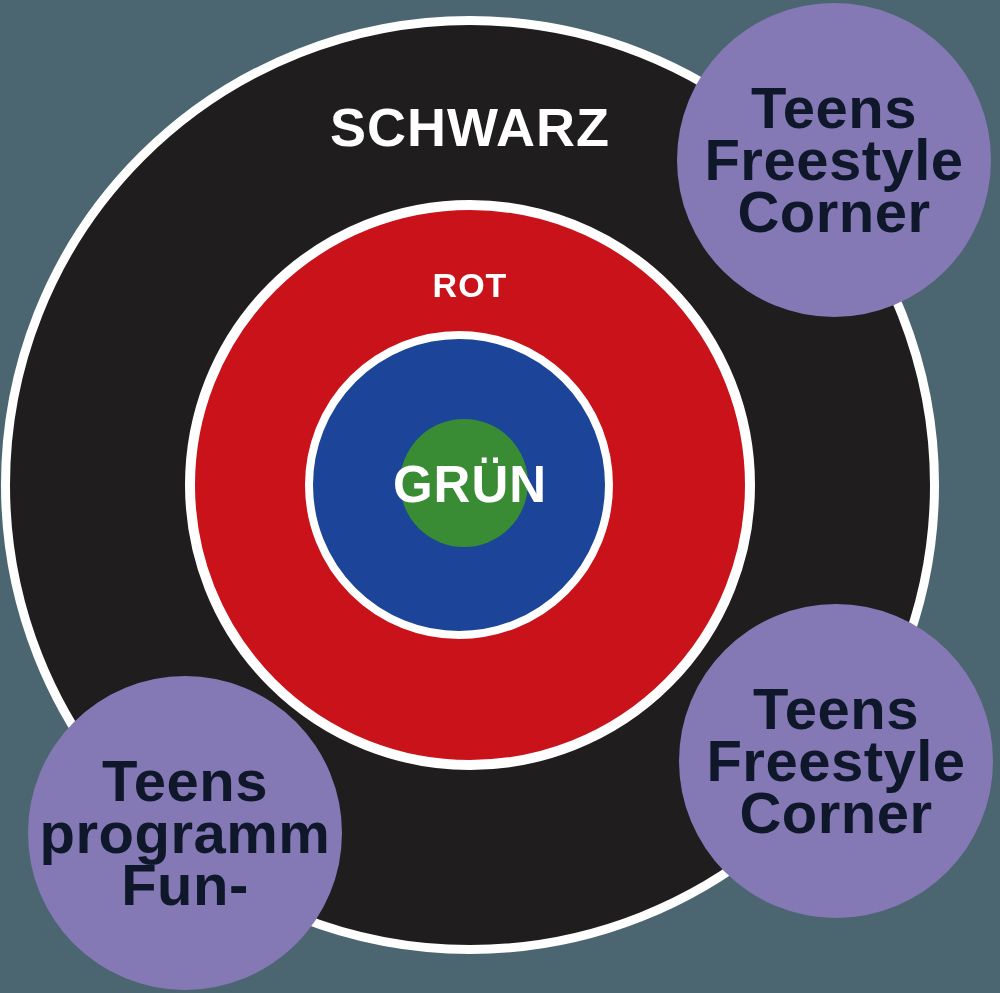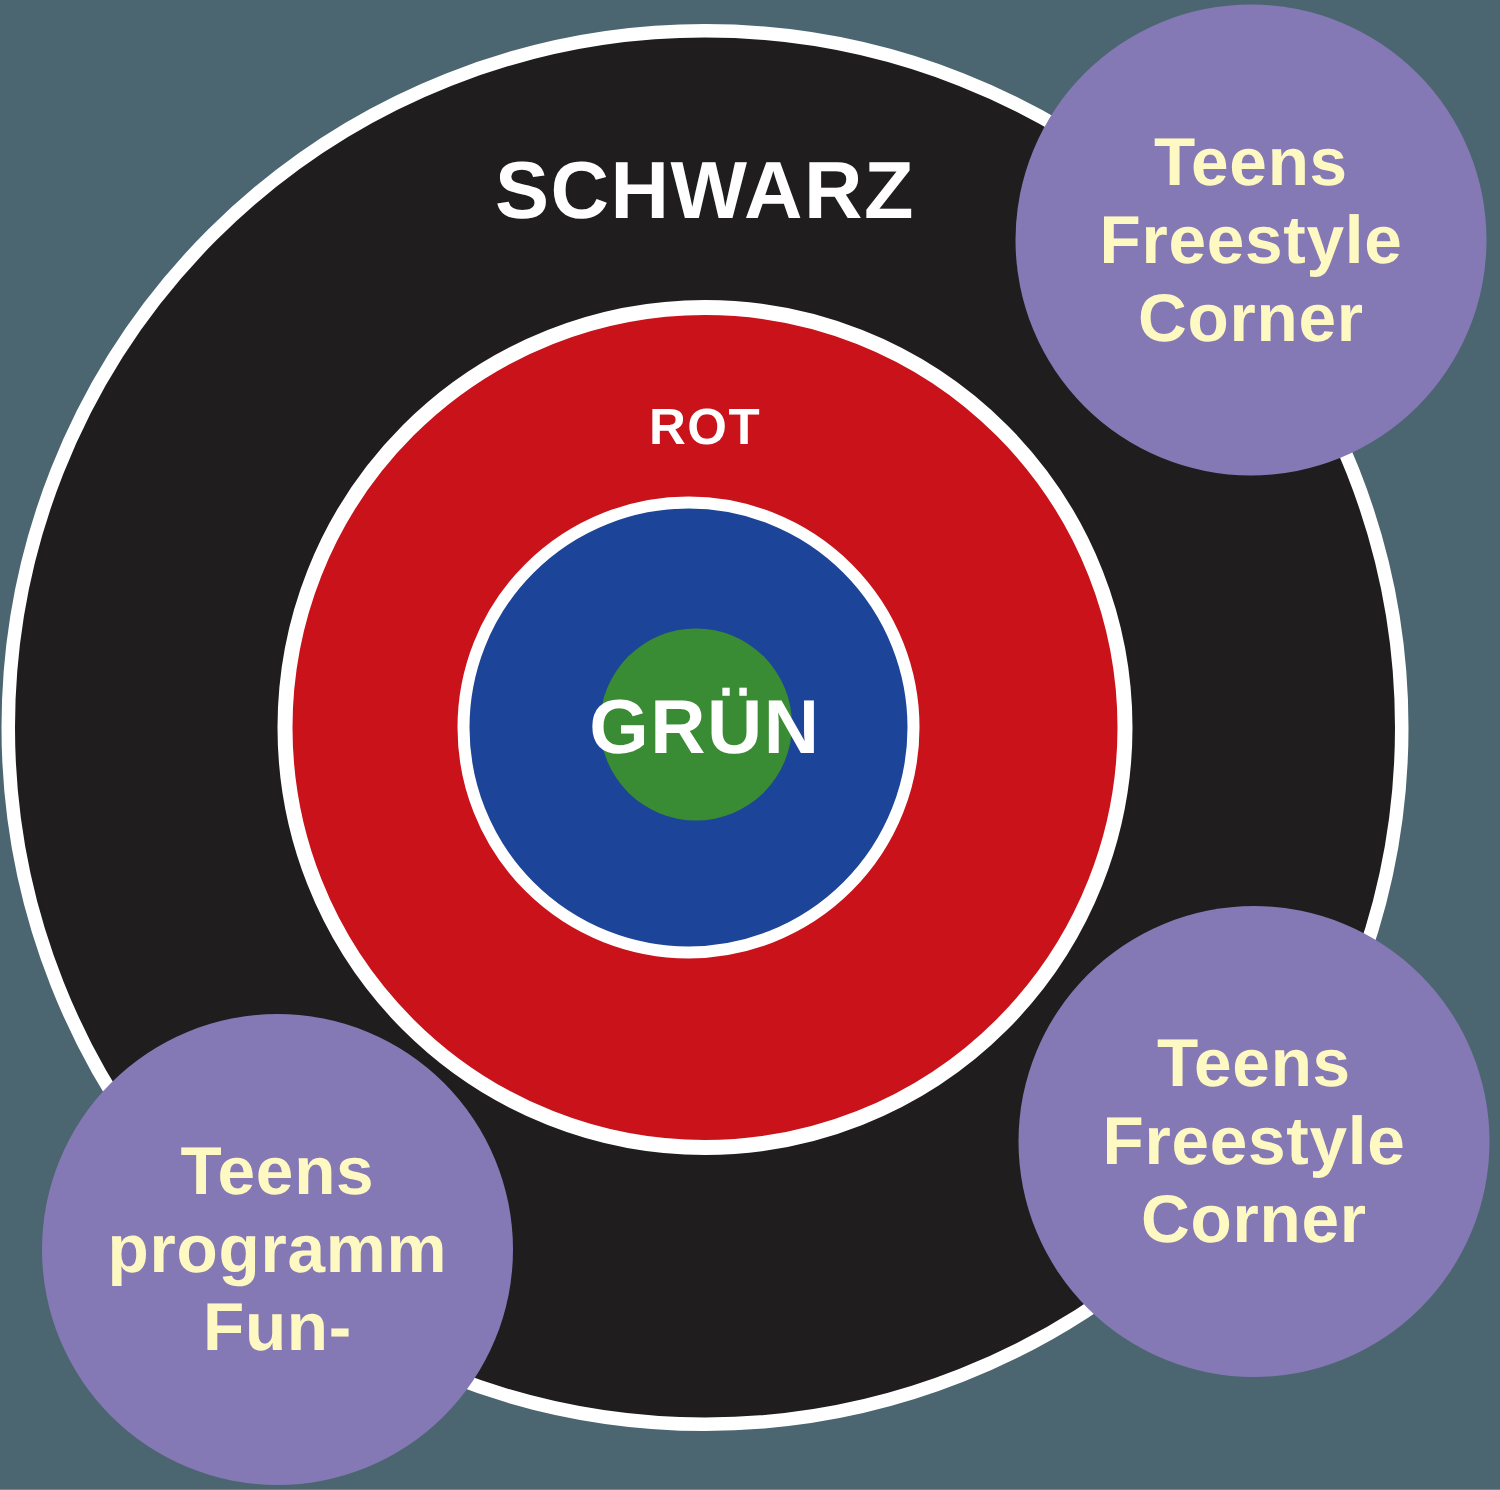--- a/index.html
+++ b/index.html
@@ -59,22 +59,22 @@
   #label-gruen  { top: 459px; font-size: 51px; }
   .satellite {
     position: absolute;
     width: 314px; height: 314px;
     border-radius: 50%;
     display: flex;
     flex-direction: column;
     align-items: center;
     justify-content: center;
     text-align: center;
-    color: #fef9c3;
-    font-size: 45px;
+    color: #0f172a;
+    font-size: 58px;
     line-height: 52px;
     letter-spacing: 0.5px;
   }
   #satellite-freeride  { left: 677px; top: 3px; }
   #satellite-freestyle { left: 679px; top: 604px; }
   #satellite-fun       { left: 28px;  top: 676px; }
   .satellite-line { display: block; }
 </style>
 </head>
 <body>

